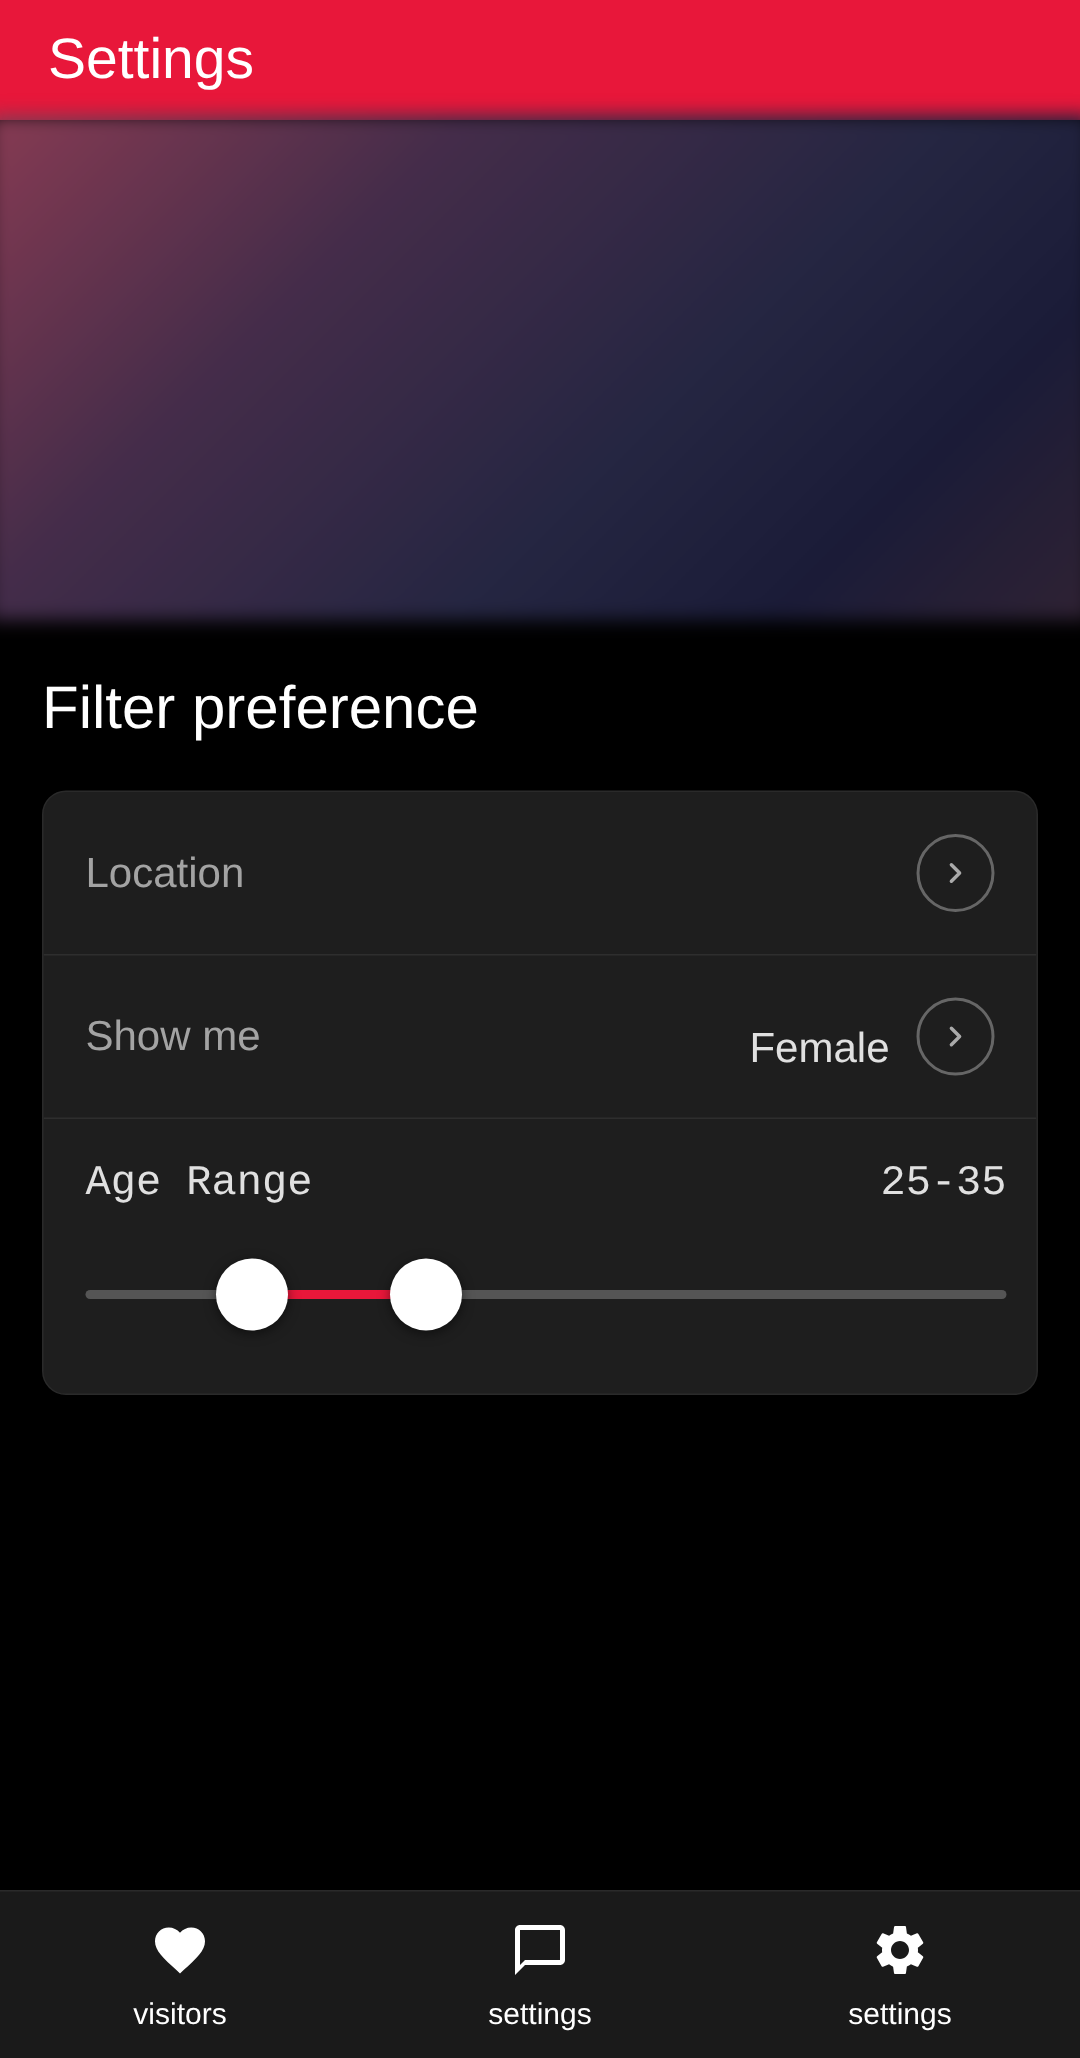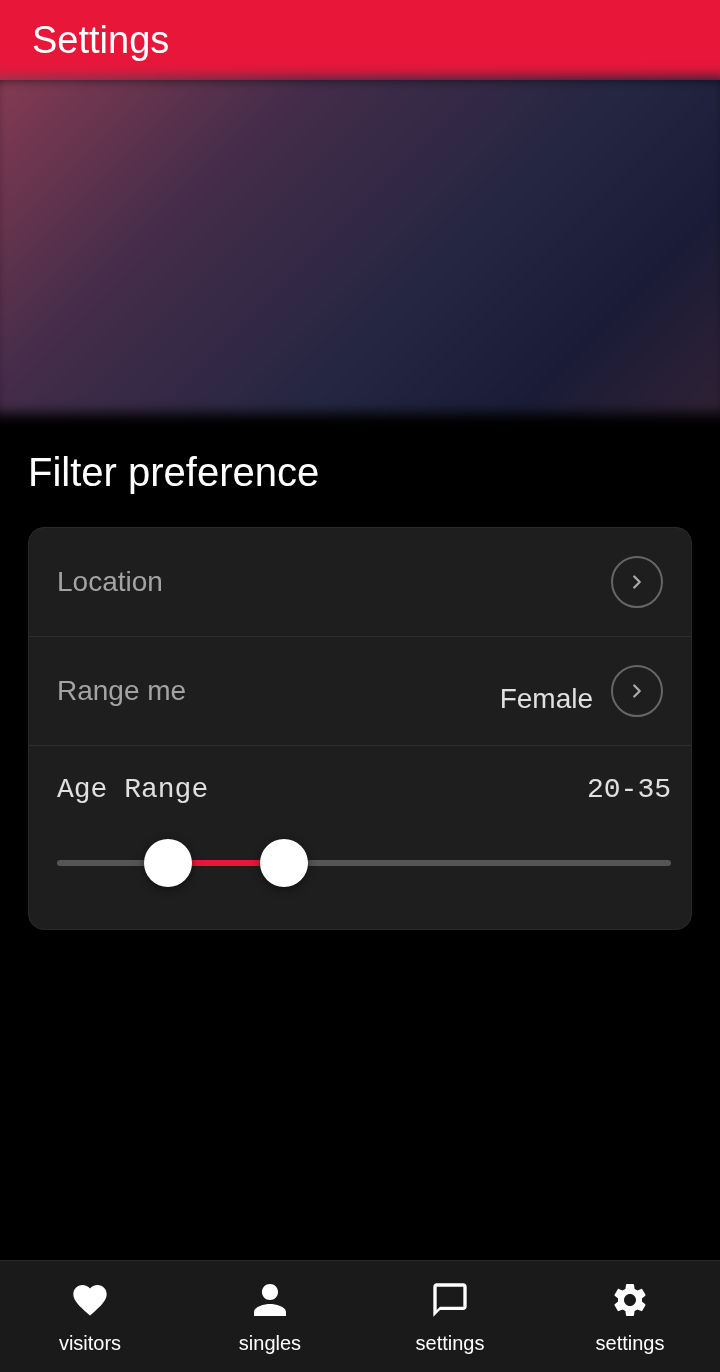--- a/index.html
+++ b/index.html
@@ -236,33 +236,33 @@
     <div class="filter-row">
       <span class="filter-label">Location</span>
       <div class="chevron-circle">
         <svg viewBox="0 0 24 24" fill="none" stroke="#aaa" stroke-width="2.5" stroke-linecap="round" stroke-linejoin="round">
           <polyline points="9 18 15 12 9 6"></polyline>
         </svg>
       </div>
     </div>
 
     <div class="filter-row">
-      <span class="filter-label">Range me</span>
+      <span class="filter-label">Show me</span>
       <span class="filter-value">Female</span>
       <div class="chevron-circle">
         <svg viewBox="0 0 24 24" fill="none" stroke="#aaa" stroke-width="2.5" stroke-linecap="round" stroke-linejoin="round">
           <polyline points="9 18 15 12 9 6"></polyline>
         </svg>
       </div>
     </div>
 
     <div class="age-range-row">
       <div class="age-range-header">
         <span class="age-range-label">Age Range</span>
-        <span class="age-range-value">20-35</span>
+        <span class="age-range-value">25-35</span>
       </div>
       <div class="slider-container">
         <div class="slider-track"></div>
         <div class="slider-fill"></div>
         <div class="slider-thumb thumb-left"></div>
         <div class="slider-thumb thumb-right"></div>
       </div>
     </div>
 
   </div>
@@ -272,28 +272,20 @@
 
   <div class="nav-item">
     <div class="nav-icon">
       <svg viewBox="0 0 24 24" xmlns="http://www.w3.org/2000/svg">
         <path d="M12 21.35l-1.45-1.32C5.4 15.36 2 12.28 2 8.5 2 5.42 4.42 3 7.5 3c1.74 0 3.41.81 4.5 2.09C13.09 3.81 14.76 3 16.5 3 19.58 3 22 5.42 22 8.5c0 3.78-3.4 6.86-8.55 11.54L12 21.35z"></path>
       </svg>
     </div>
     <span class="nav-label">visitors</span>
   </div>
 
-  <div class="nav-item">
-    <div class="nav-icon">
-      <svg viewBox="0 0 24 24" xmlns="http://www.w3.org/2000/svg">
-        <path d="M12 12c2.7 0 4.8-2.1 4.8-4.8S14.7 2.4 12 2.4 7.2 4.5 7.2 7.2 9.3 12 12 12zm0 2.4c-3.2 0-9.6 1.6-9.6 4.8v2.4h19.2v-2.4c0-3.2-6.4-4.8-9.6-4.8z"></path>
-      </svg>
-    </div>
-    <span class="nav-label">singles</span>
-  </div>
 
   <div class="nav-item">
     <div class="nav-icon">
       <svg viewBox="0 0 24 24" xmlns="http://www.w3.org/2000/svg">
         <path d="M20 2H4c-1.1 0-2 .9-2 2v18l4-4h14c1.1 0 2-.9 2-2V4c0-1.1-.9-2-2-2zm0 14H6l-2 2V4h16v12z"></path>
       </svg>
     </div>
     <span class="nav-label">settings</span>
   </div>
 

